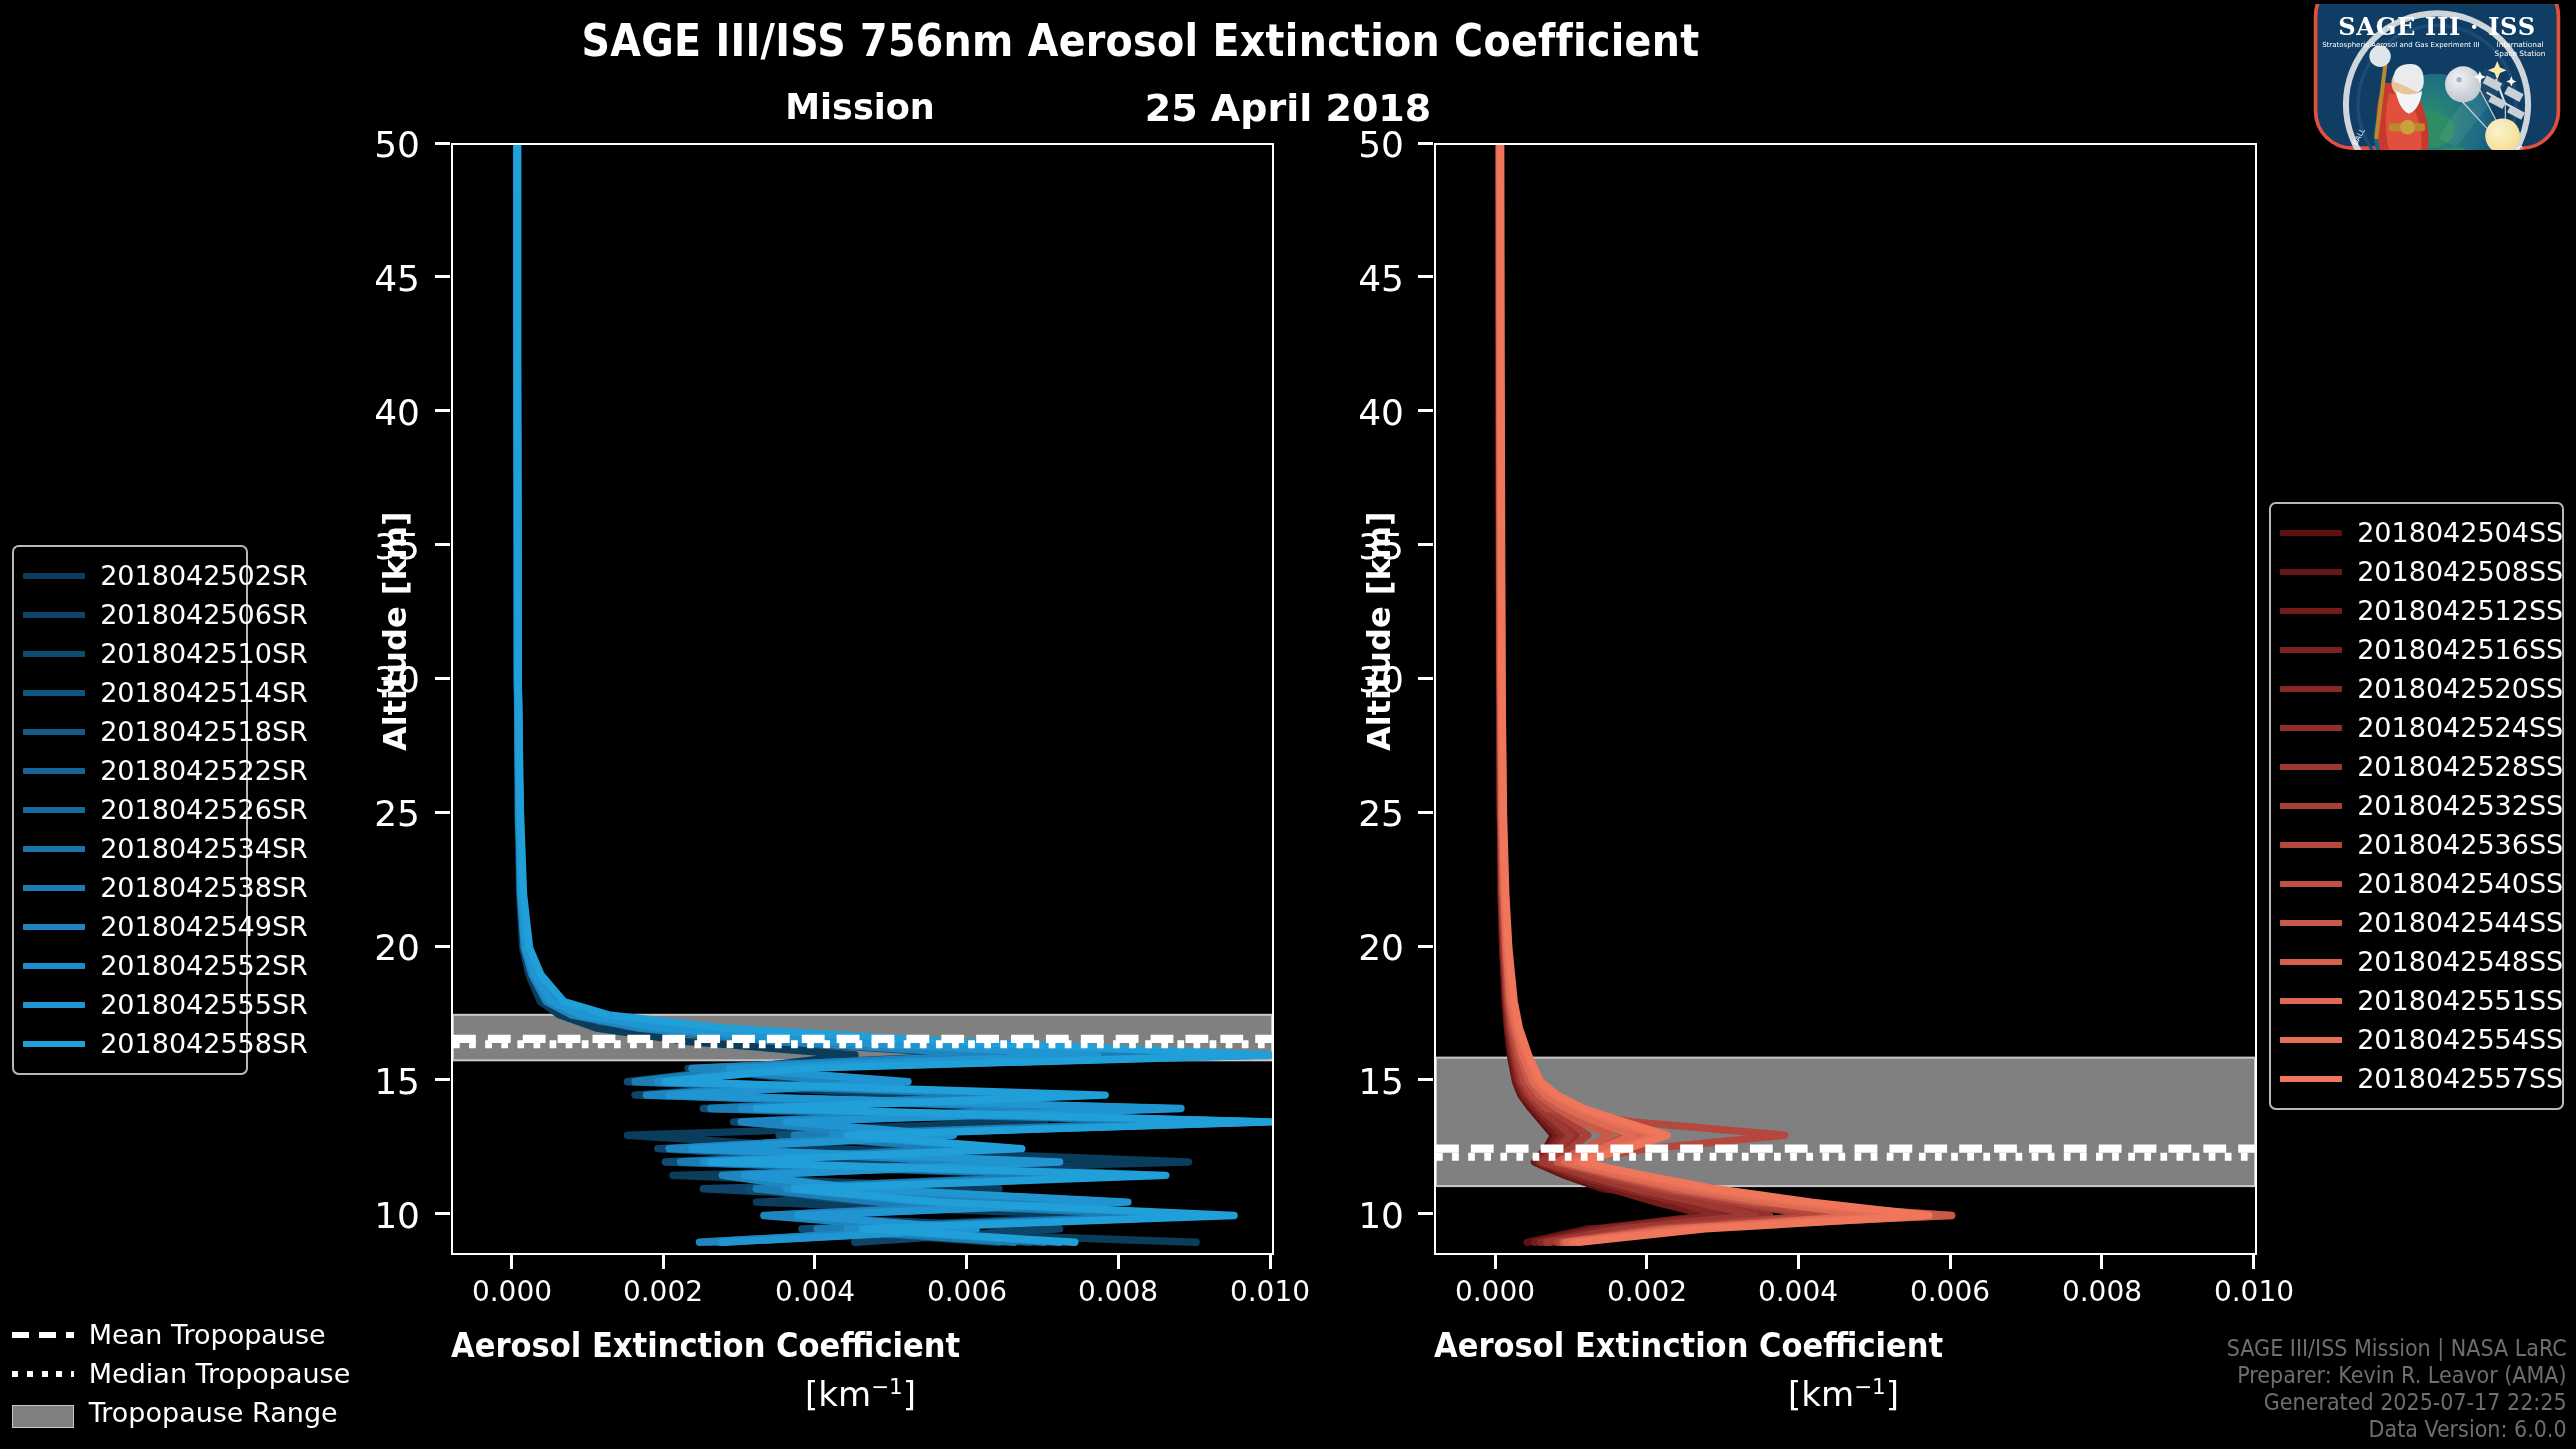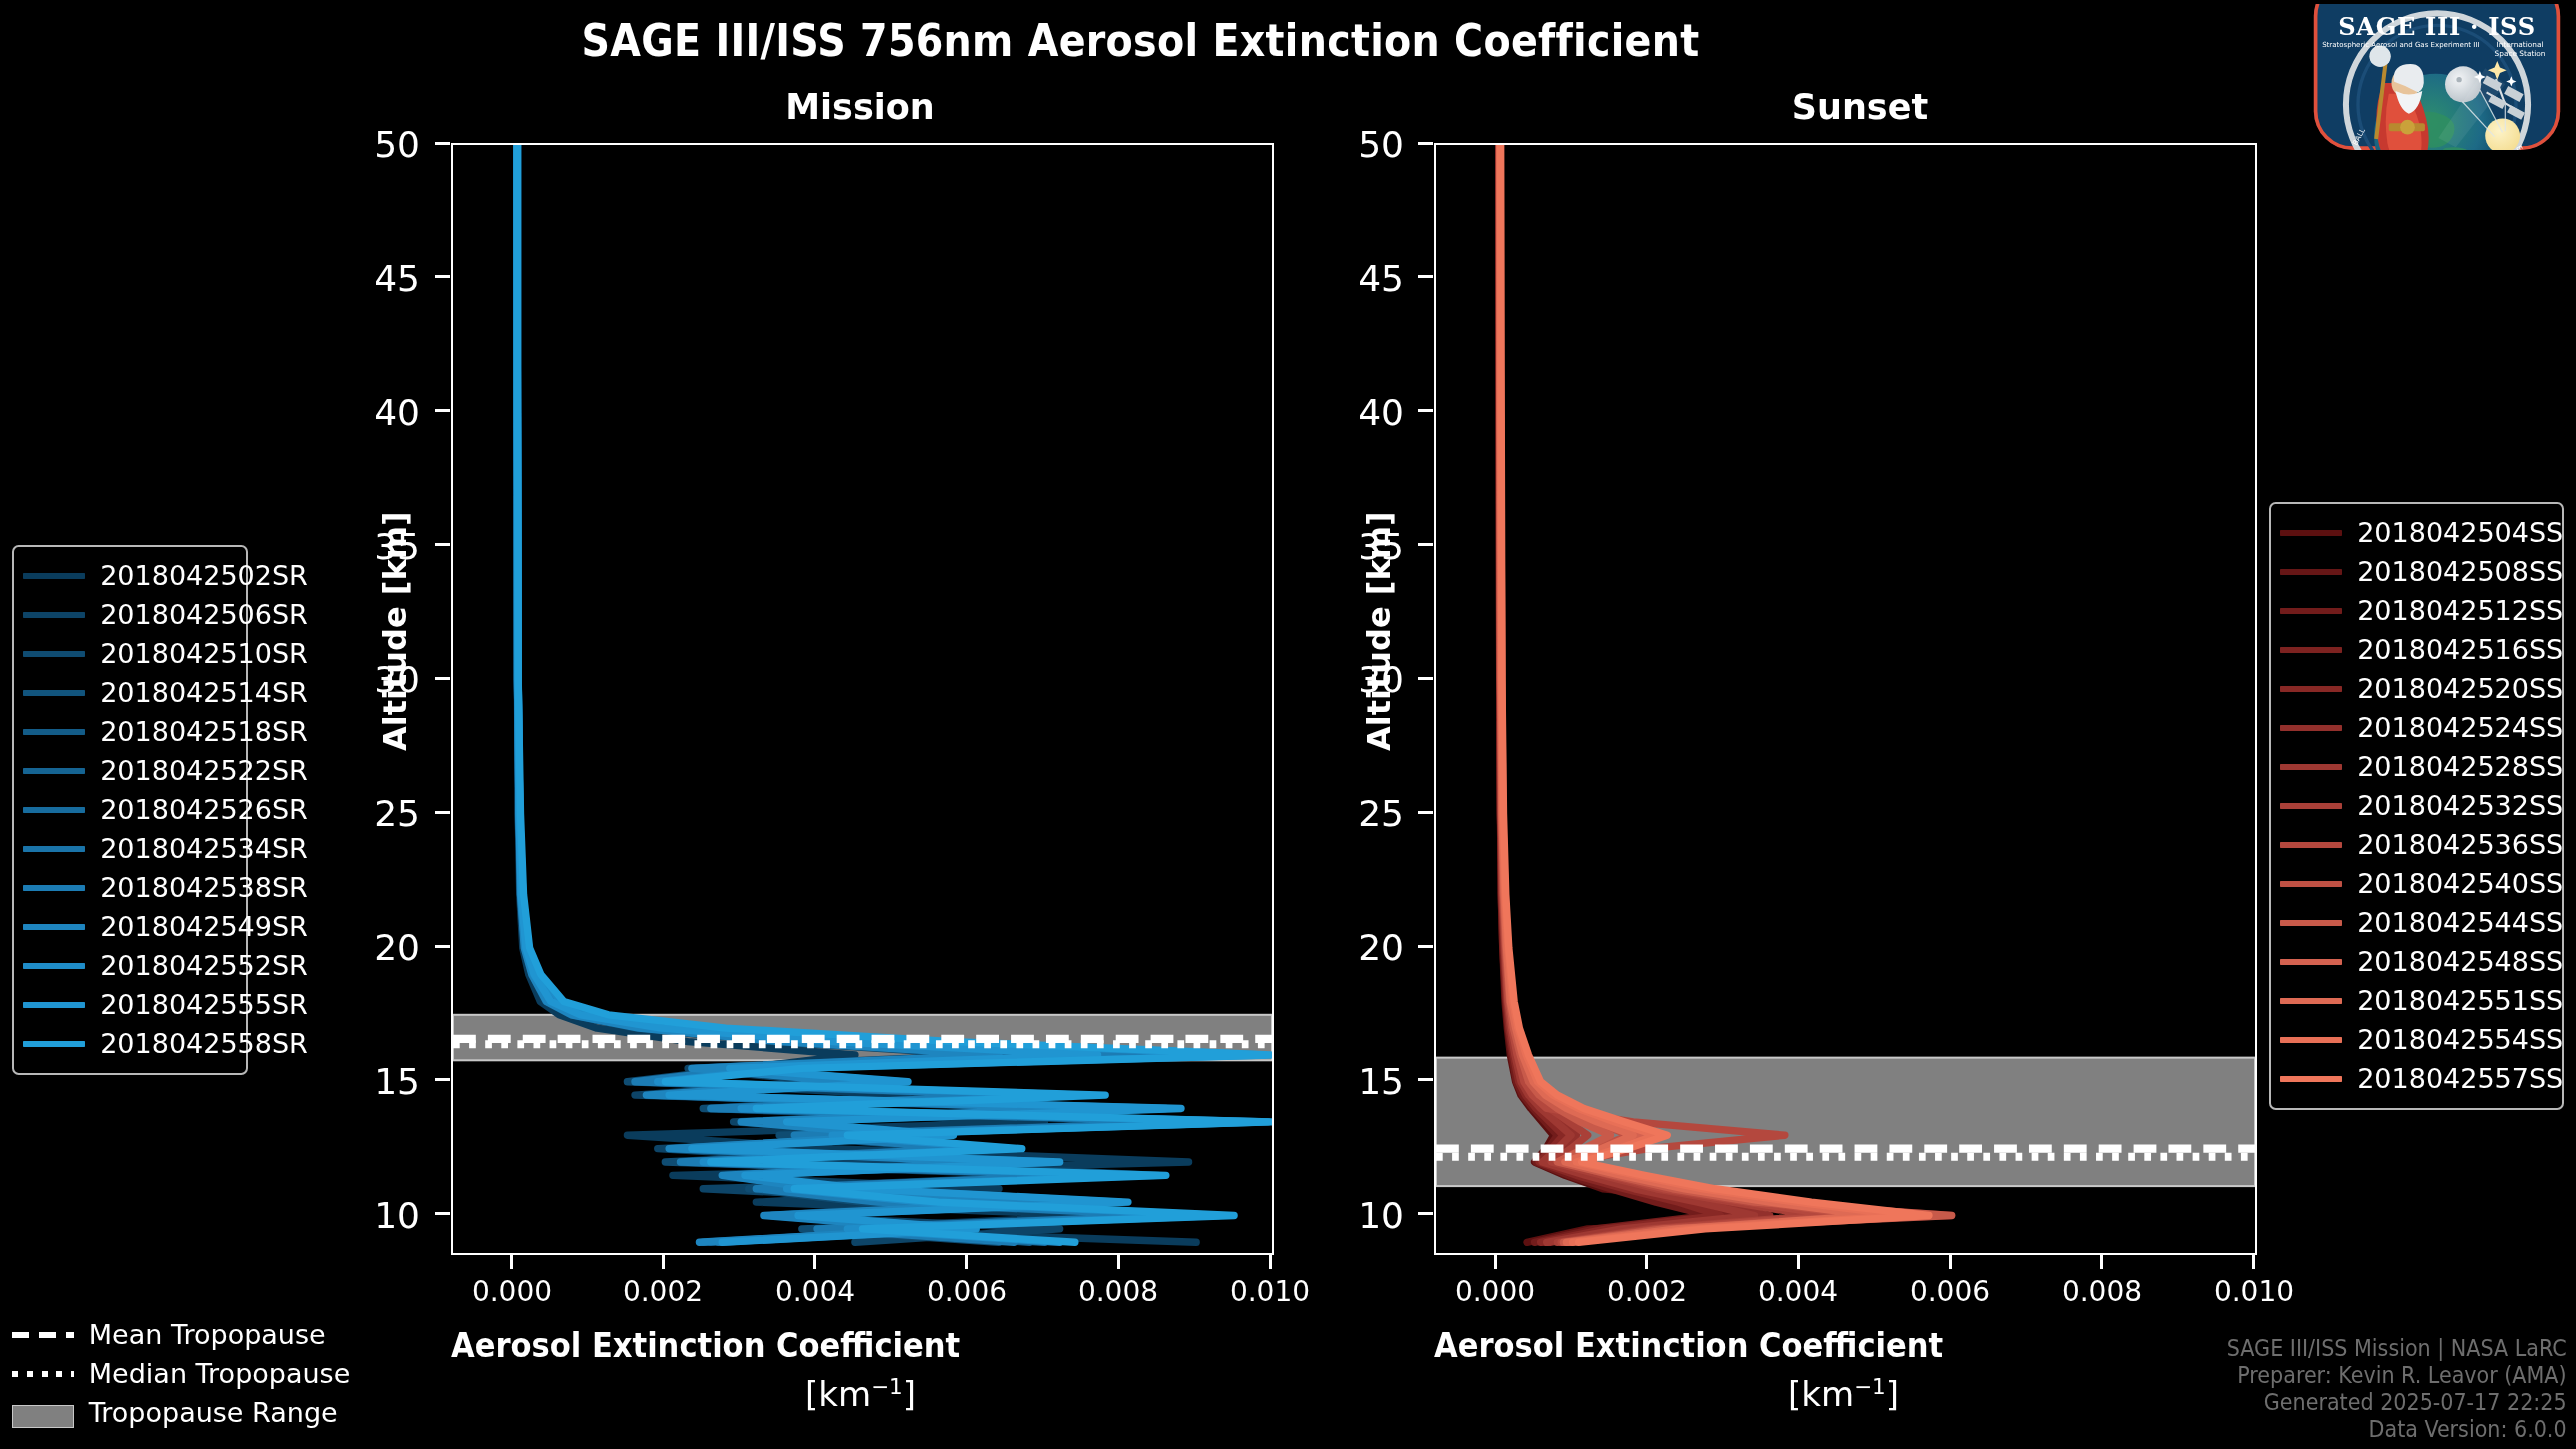--- a/index.html
+++ b/index.html
@@ -82,22 +82,22 @@
   
   #logo{position:absolute;left:2304px;top:4px;width:266px;height:146px;overflow:hidden;}
   #logo svg{display:block;}
 </style>
 </head>
 <body>
 
 <div class="page">
 
   <div id="main-title">SAGE III/ISS 756nm Aerosol Extinction Coefficient</div>
+  <div id="center-date">25 April 2018</div>
   <div class="panel-heading" id="sunrise-heading">Mission</div>
-  <div class="panel-heading" id="sunset-heading">Sunset</div>
 
   <div class="plot-frame" id="plot-left">
     <svg id="svg-left" viewBox="0 0 1221 1652" preserveAspectRatio="none">
         <rect x="0" y="1296.8599033816424" width="1221" height="67.83574879227058" fill="#808080" stroke="#c8c8c8" stroke-width="3"></rect>
         <path d="M94.97,0.00 L94.97,399.03 L96.10,798.07 L97.23,997.58 L99.49,1117.29 L104.01,1197.10 L113.06,1237.00 L130.01,1276.91 L158.28,1296.86 L214.81,1316.81 L350.47,1336.76 L599.19,1356.71 L429.61,1376.67 L293.94,1396.62 L678.33,1416.57 L384.39,1436.52 L881.83,1456.47 L260.03,1476.43 L565.28,1496.38 L1096.64,1516.33 L327.86,1536.28 L814.00,1556.23 L452.22,1576.18 L972.28,1596.14 L542.67,1616.09 L1107.94,1636.04" fill="none" stroke="#0a3c5c" stroke-width="11" stroke-linejoin="round" stroke-linecap="round"></path>
         <path d="M94.97,0.00 L94.97,399.03 L96.10,798.07 L97.23,997.58 L100.62,1117.29 L106.27,1197.10 L117.58,1237.00 L137.93,1276.91 L175.24,1296.86 L271.33,1316.81 L474.83,1336.76 L791.39,1356.71 L350.47,1376.67 L553.97,1396.62 L271.33,1416.57 L915.75,1436.52 L418.31,1456.47 L723.56,1476.43 L305.25,1496.38 L633.11,1516.33 L1051.42,1536.28 L373.08,1556.23 L780.08,1576.18 L474.83,1596.14 L904.44,1616.09 L599.19,1636.04" fill="none" stroke="#0d4467" stroke-width="11" stroke-linejoin="round" stroke-linecap="round"></path>
         <path d="M94.97,0.00 L96.10,399.03 L96.10,798.07 L98.36,997.58 L101.75,1117.29 L108.53,1197.10 L122.10,1237.00 L146.97,1276.91 L192.19,1296.86 L316.56,1316.81 L576.58,1336.76 L1006.19,1356.71 L429.61,1376.67 L260.03,1396.62 L814.00,1416.57 L373.08,1436.52 L1107.94,1456.47 L486.14,1476.43 L746.17,1496.38 L316.56,1516.33 L915.75,1536.28 L440.92,1556.23 L610.50,1576.18 L1062.72,1596.14 L520.06,1616.09 L814.00,1636.04" fill="none" stroke="#0f4c72" stroke-width="11" stroke-linejoin="round" stroke-linecap="round"></path>
         <path d="M94.97,0.00 L94.97,399.03 L97.23,798.07 L98.36,997.58 L101.75,1117.29 L107.40,1197.10 L119.84,1237.00 L142.45,1276.91 L183.15,1296.86 L293.94,1316.81 L531.36,1336.76 L881.83,1356.71 L384.39,1376.67 L633.11,1396.62 L305.25,1416.57 L1017.50,1436.52 L463.53,1456.47 L700.94,1476.43 L339.17,1496.38 L859.22,1516.33 L418.31,1536.28 L576.58,1556.23 L949.67,1576.18 L486.14,1596.14 L746.17,1616.09 L384.39,1636.04" fill="none" stroke="#11547d" stroke-width="11" stroke-linejoin="round" stroke-linecap="round"></path>
         <path d="M96.10,0.00 L96.10,399.03 L97.23,798.07 L99.49,997.58 L102.88,1117.29 L110.79,1197.10 L124.36,1237.00 L152.63,1276.91 L203.50,1296.86 L339.17,1316.81 L621.81,1336.76 L1085.33,1356.71 L452.22,1376.67 L282.64,1396.62 L870.53,1416.57 L395.69,1436.52 L1164.47,1456.47 L520.06,1476.43 L780.08,1496.38 L350.47,1516.33 L983.58,1536.28 L463.53,1556.23 L655.72,1576.18 L1096.64,1596.14 L553.97,1616.09 L859.22,1636.04" fill="none" stroke="#135c88" stroke-width="11" stroke-linejoin="round" stroke-linecap="round"></path>
         <path d="M94.97,0.00 L96.10,399.03 L96.10,798.07 L98.36,997.58 L100.62,1117.29 L107.40,1197.10 L118.71,1237.00 L140.19,1276.91 L178.63,1296.86 L282.64,1316.81 L497.44,1336.76 L836.61,1356.71 L361.78,1376.67 L599.19,1396.62 L293.94,1416.57 L960.97,1436.52 L440.92,1456.47 L678.33,1476.43 L327.86,1496.38 L825.31,1516.33 L407.00,1536.28 L553.97,1556.23 L915.75,1576.18 L474.83,1596.14 L723.56,1616.09 L373.08,1636.04" fill="none" stroke="#156493" stroke-width="11" stroke-linejoin="round" stroke-linecap="round"></path>

